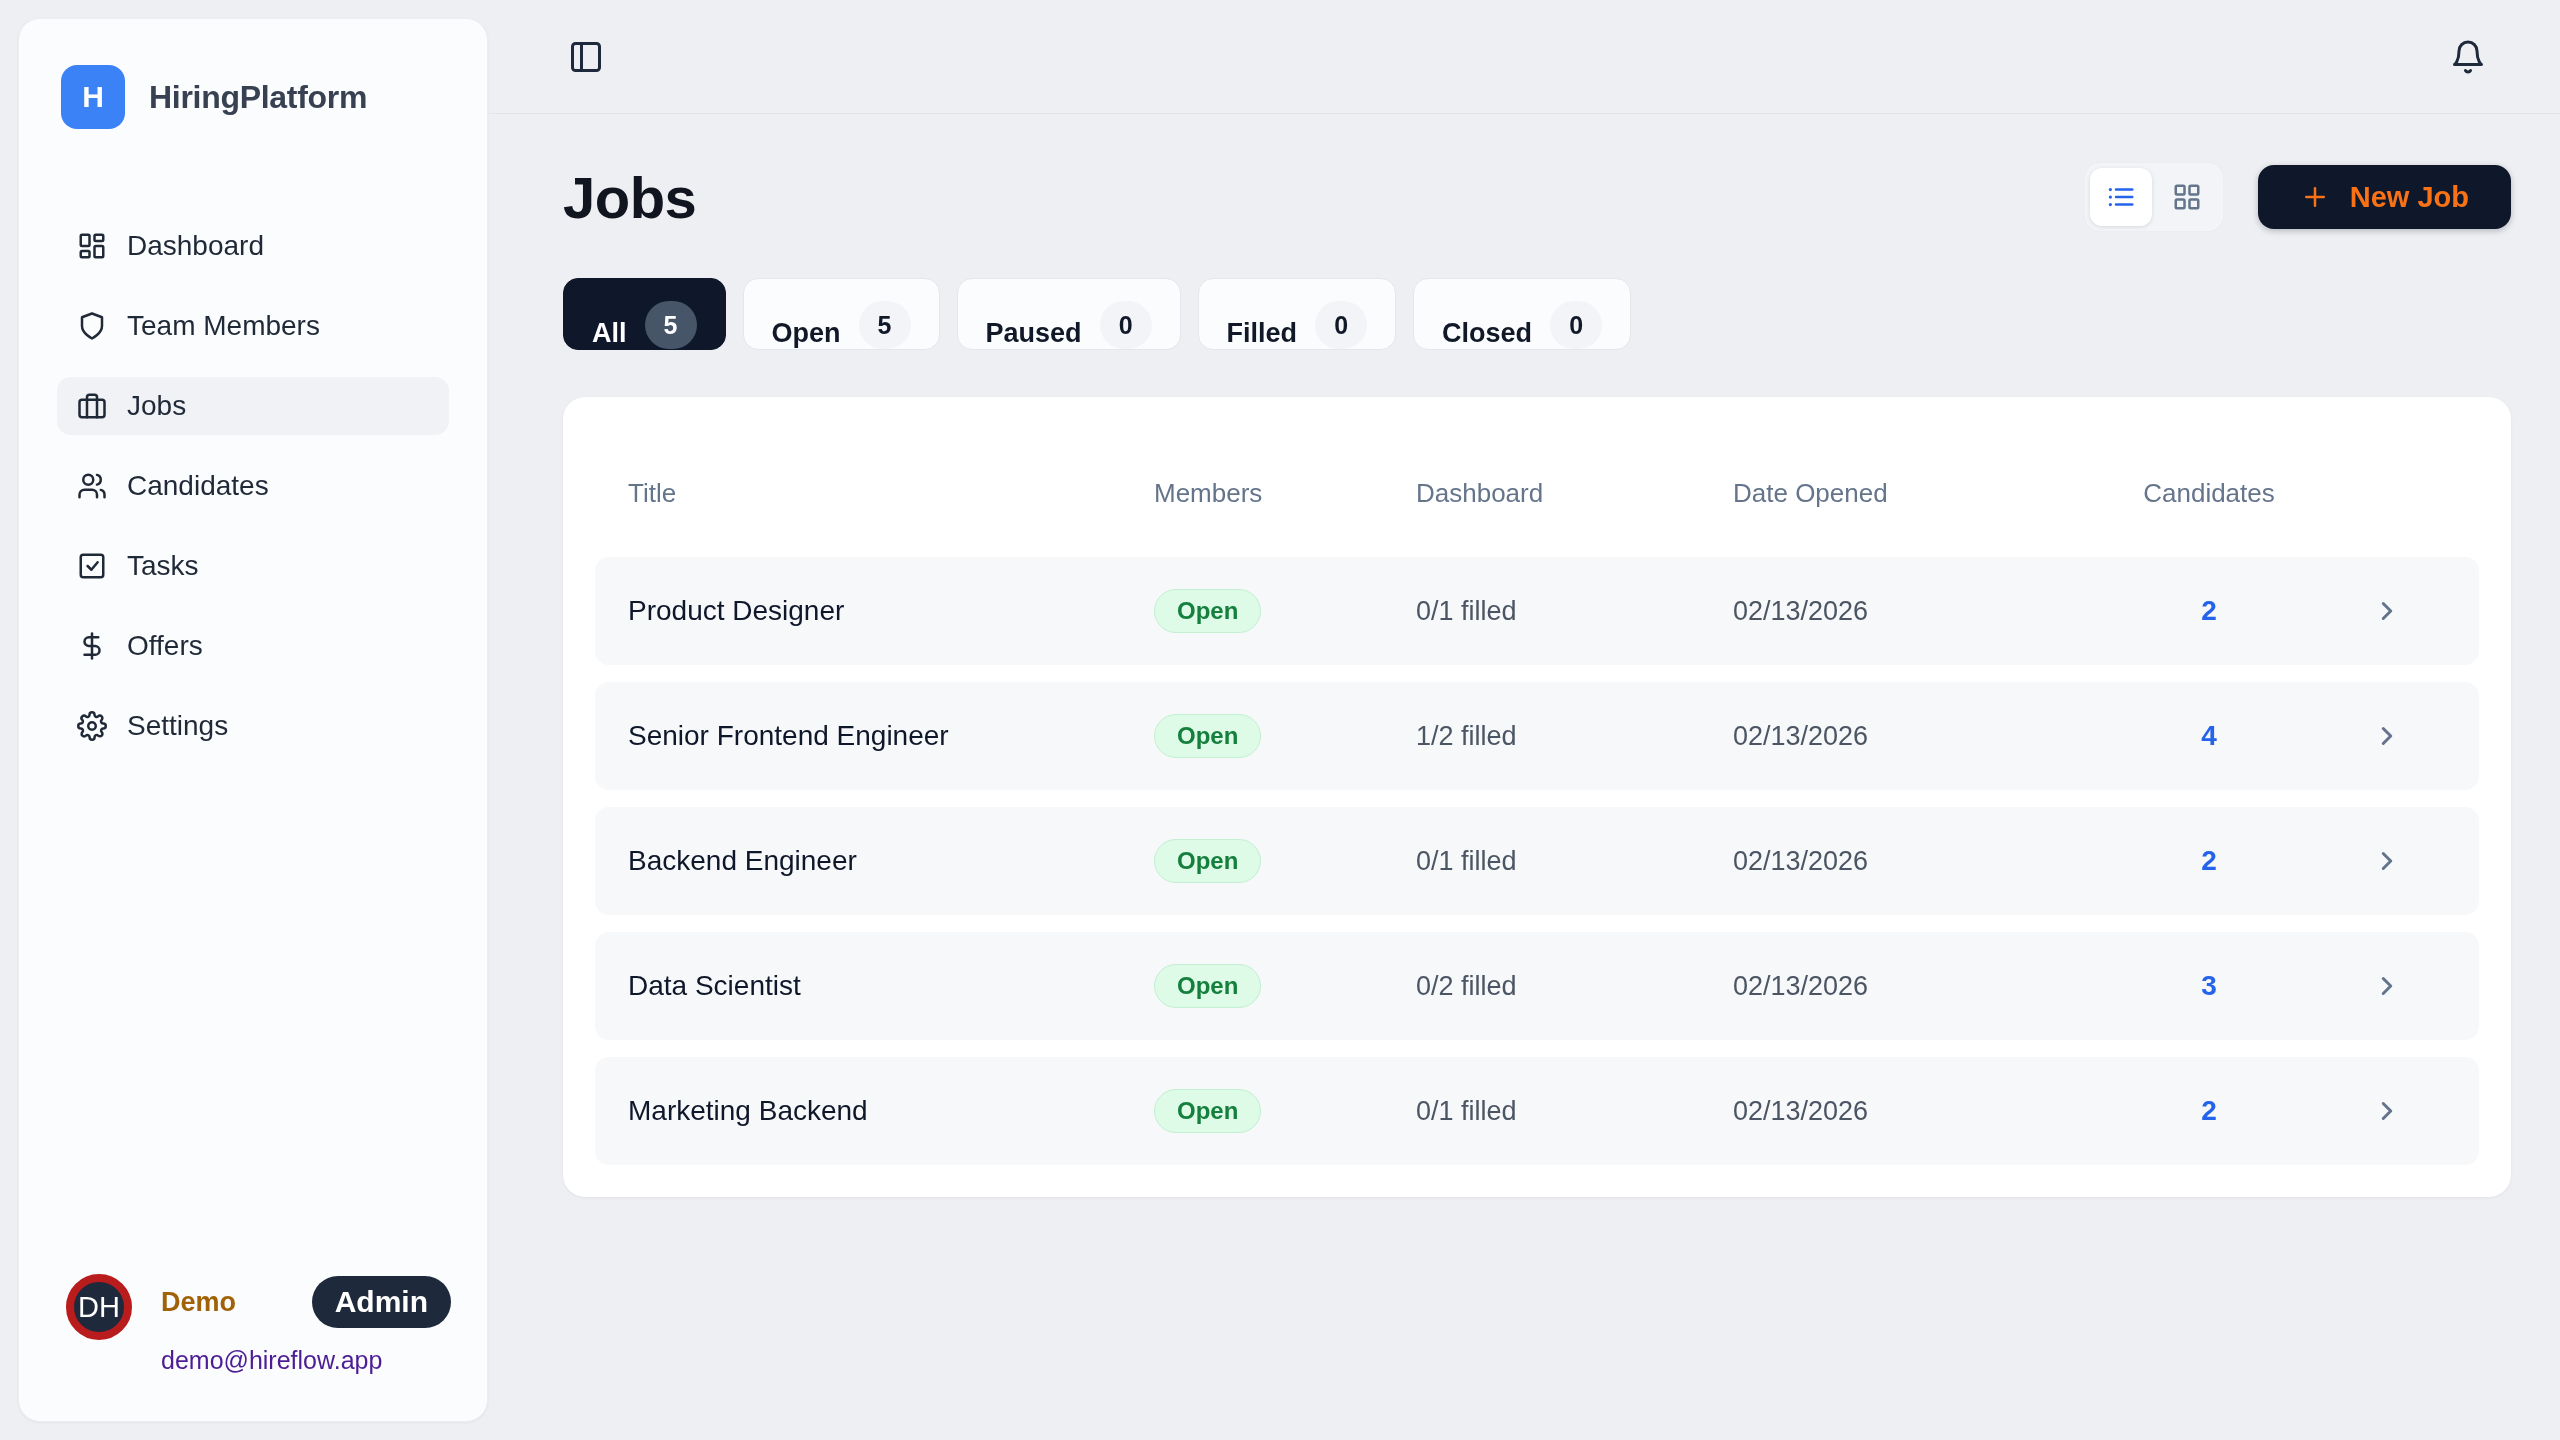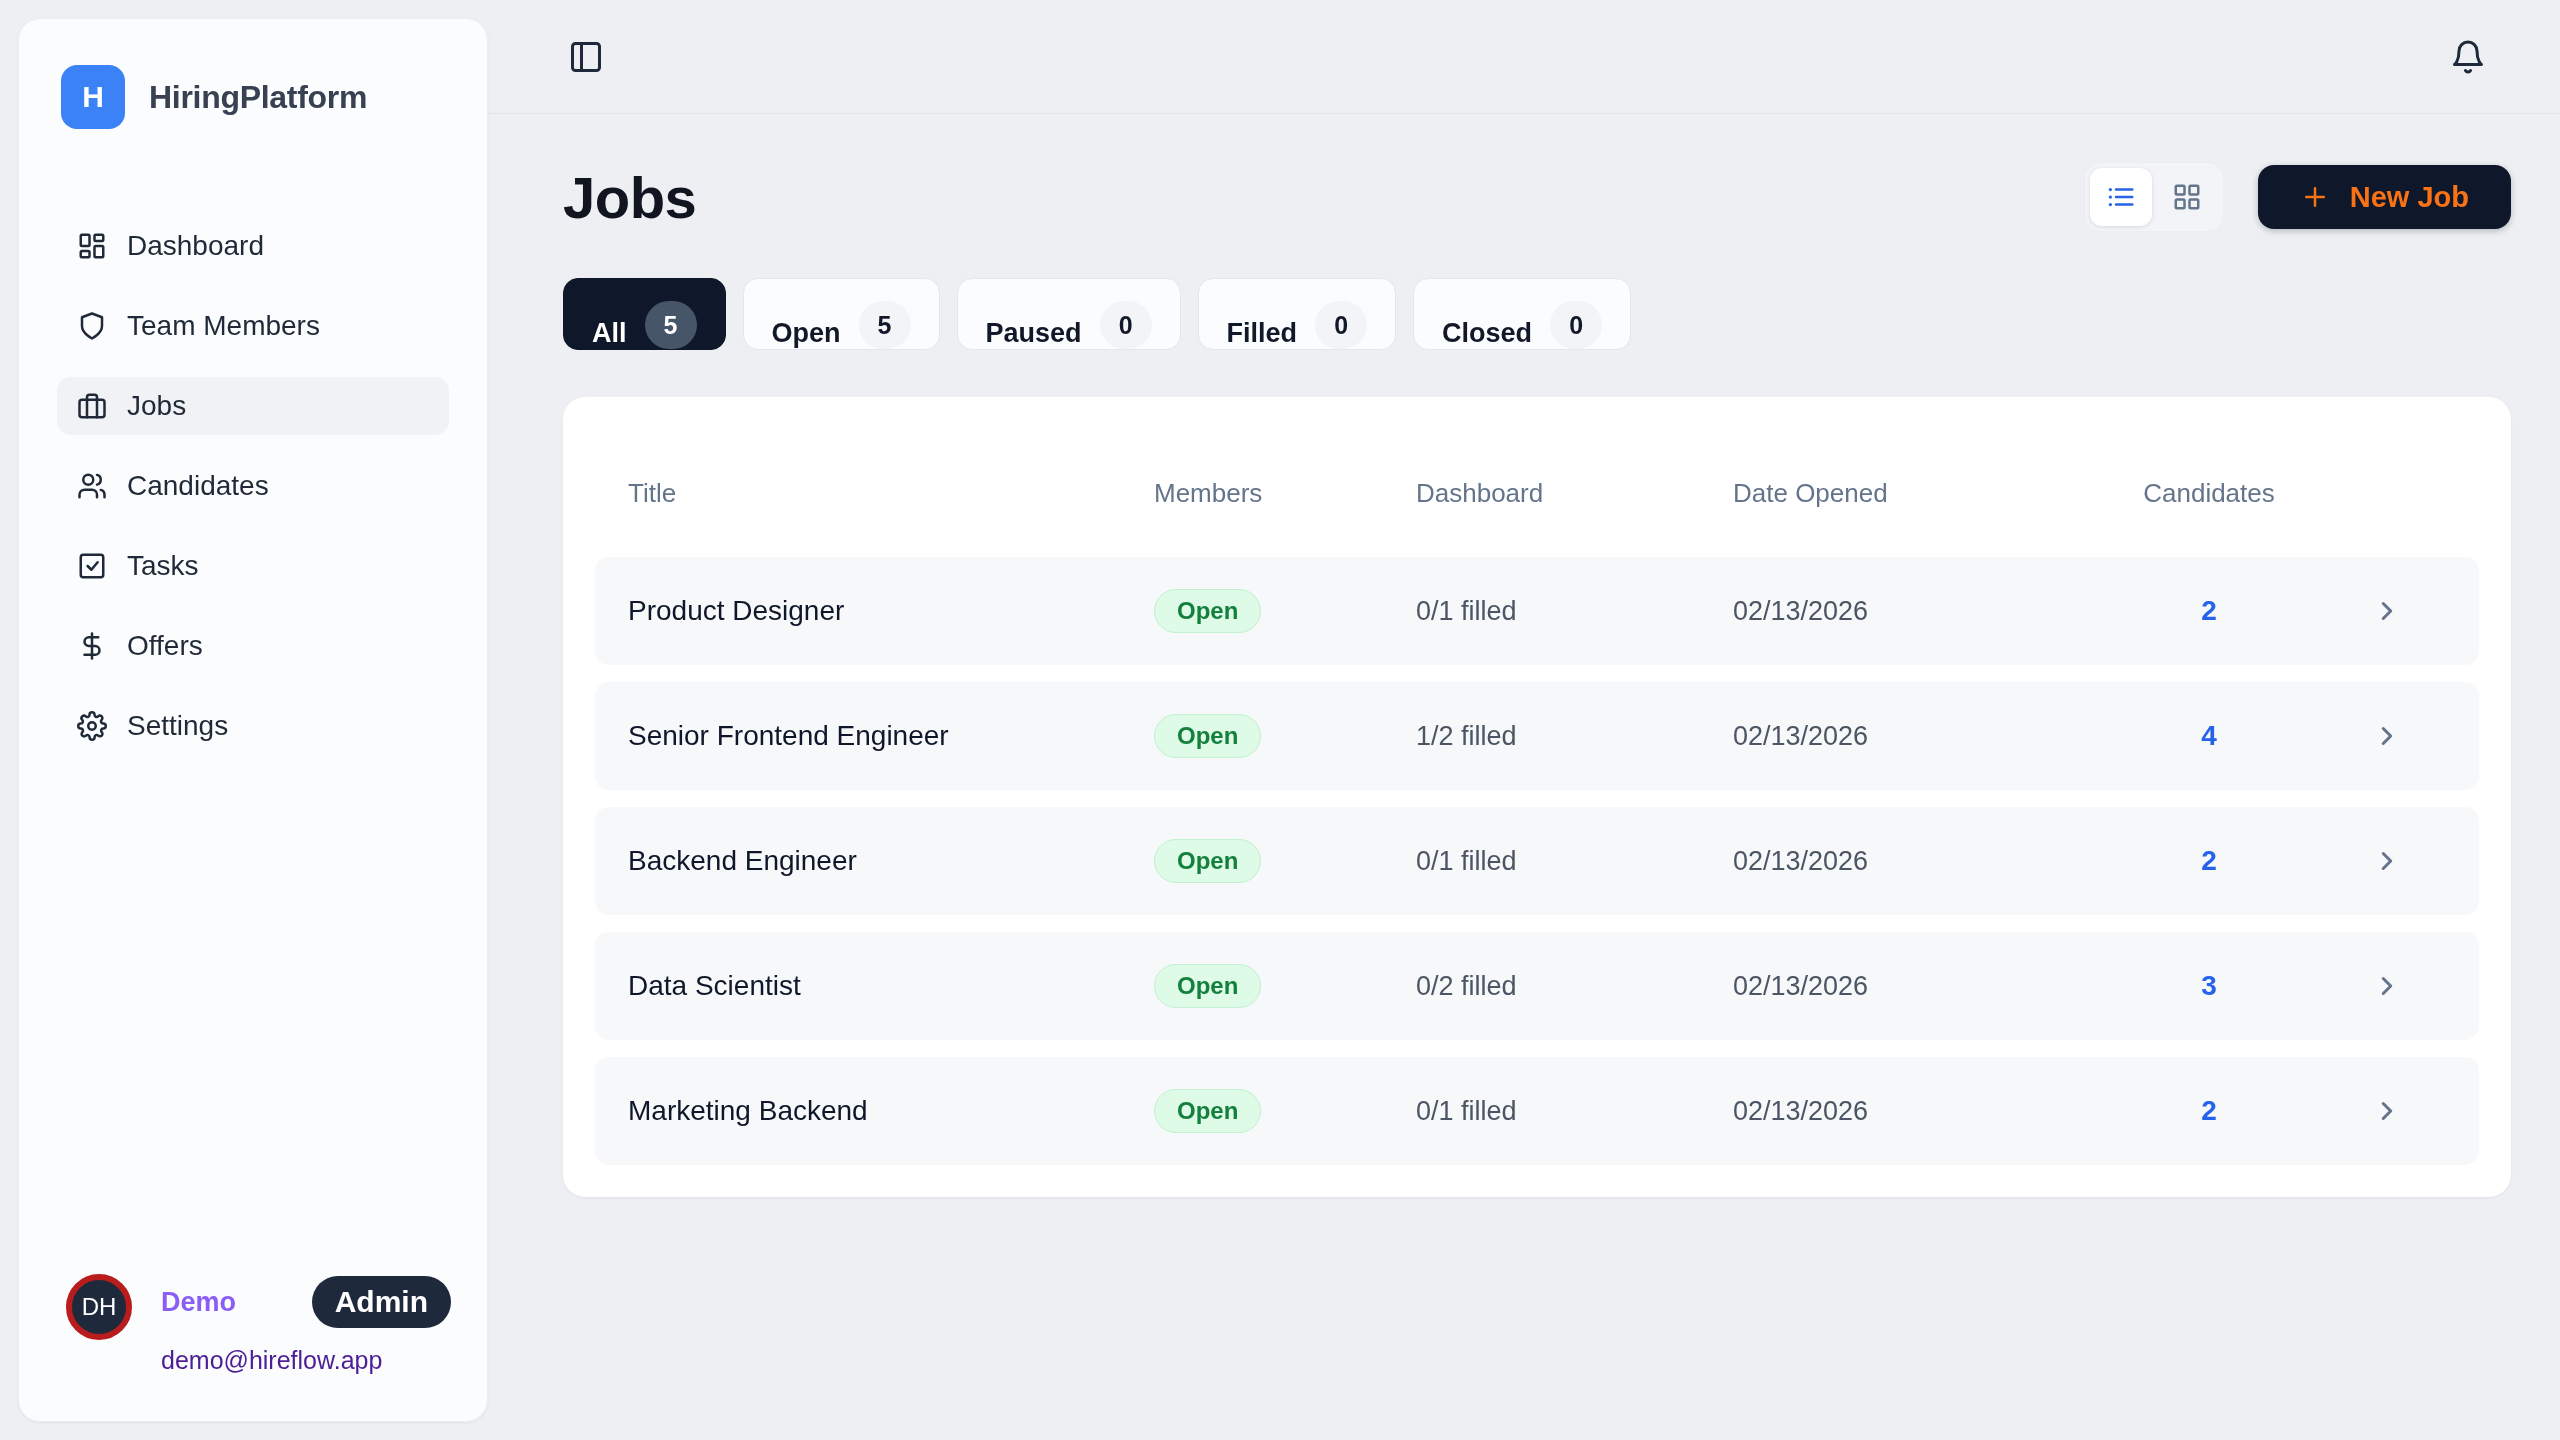--- a/index.html
+++ b/index.html
@@ -36,26 +36,26 @@
   .nav-item.active { background:#f0f2f5; }
   .nav-item .nav-icon { color:#1f2937; flex:0 0 auto; }
   .nav-label { font-size:28px; font-weight:500; }
 
   .user {
     position:absolute; left:47px; right:36px; bottom:46px;
     display:flex; align-items:flex-start; gap:29px;
   }
   .avatar {
     width:66px; height:66px; border-radius:50%; background:#1e293b;
-    border:6px solid #b91c1c; color:#fff; font-size:24px; font-weight:500;
+    border:8px solid #b91c1c; color:#fff; font-size:29px; font-weight:500;
     display:flex; align-items:center; justify-content:center; flex:0 0 auto;
   }
   .user-info { flex:1; padding-top:2px; }
   .user-top { display:flex; align-items:center; justify-content:space-between; }
-  .user-name { font-size:27px; font-weight:700; color:#8b5cf6; }
+  .user-name { font-size:27px; font-weight:700; color:#a16207; }
   .role-badge {
     background:#1e293b; color:#fff; font-size:30px; font-weight:700;
     padding:9px 23px; border-radius:999px;
   }
   .user-email { margin-top:18px; font-size:25px; color:#4c1d95; }
 
   
   .main { position:absolute; left:488px; top:0; right:0; height:100%; }
   .topbar {
     height:114px; border-bottom:1px solid #e2e4e9;

